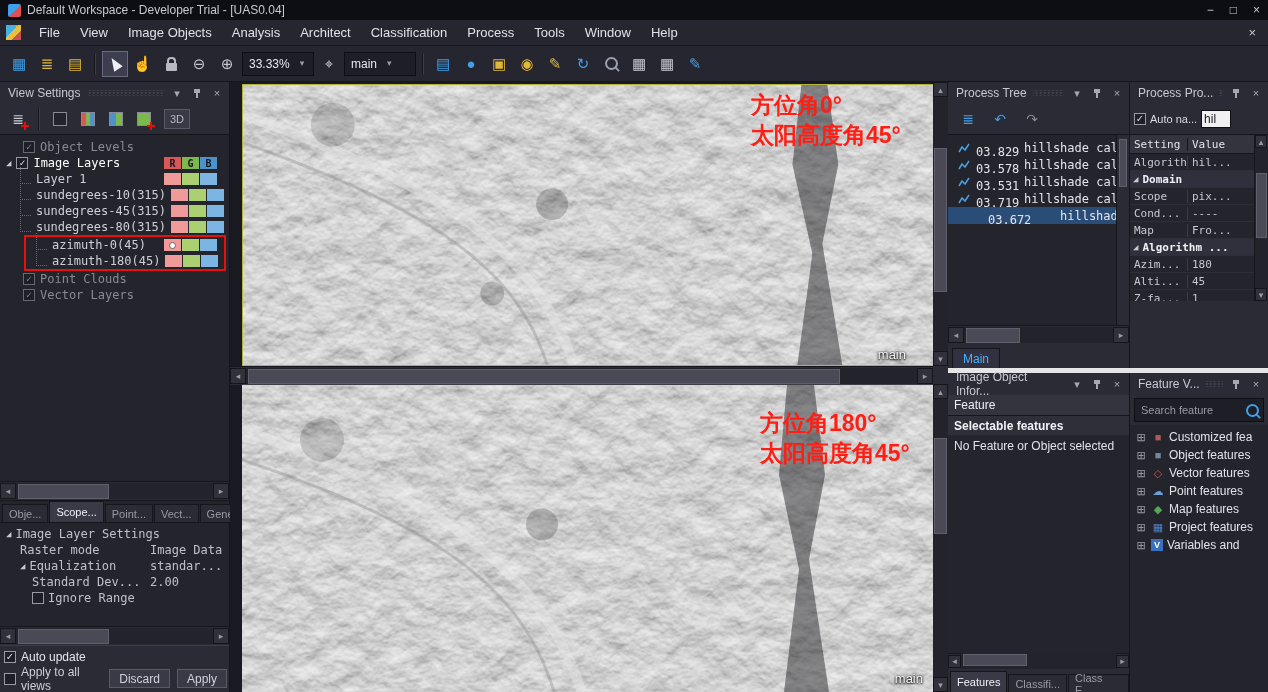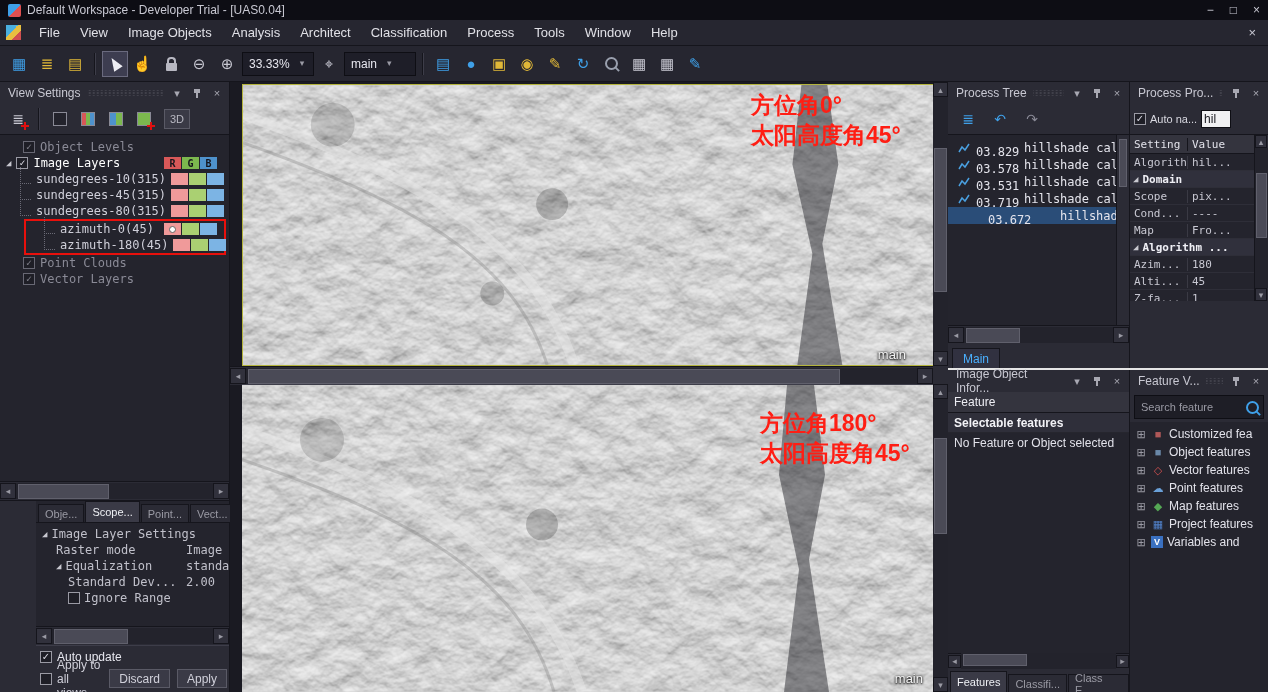--- a/index.html
+++ b/index.html
@@ -83,25 +83,25 @@
   .vs-row.dim{color:#8a8a96;}
   .vs-row .ind{width:12px;flex:none;}
   .lbl.bright{color:#ffffff;}
   .cells{margin-left:auto;margin-right:12px;display:flex;gap:1px;flex:none;}
   .cell{width:17px;height:12px;display:flex;align-items:center;justify-content:center;font-size:10px;font-weight:bold;color:#15151c;}
   .cell.r{background:#d85858}.cell.g{background:#7cb84e}.cell.b{background:#4e92cc}
   .cell.cr{background:#f09a9a}.cell.cg{background:#aad072}.cell.cb{background:#7cb4e4}
   .dotw{width:7px;height:7px;border-radius:50%;background:#ffffff;border:1px solid #666;box-sizing:border-box;}
   .conn{width:10px;height:16px;border-left:1px dotted #6a6a76;border-bottom:1px dotted #6a6a76;margin-left:14px;margin-bottom:7px;flex:none;}
   .red-box{border:2px solid #e8100c;margin:0 3px 0 24px;}
-  .red-box .vs-row{padding-left:16px;}
+  .red-box .vs-row{padding-left:8px;}
   .red-box .conn{margin-left:2px;}
   .red-box .cells{margin-right:7px;}
 
-  .lp{flex:1;display:flex;flex-direction:column;padding-left:36px;}
+  .lp{flex:1;display:flex;flex-direction:column;}
   .tabs{height:21px;display:flex;align-items:flex-end;background:#24242d;border-bottom:1px solid #15151c;padding-left:2px;gap:1px;flex:none;}
   .tab{height:18px;padding:0 6px;display:flex;align-items:center;font-size:11px;color:#9a9aa4;background:#2b2b35;
        border:1px solid #15151c;border-bottom:none;box-sizing:border-box;}
   .tab.active{background:#3a3a46;color:#eef0f4;height:21px;}
   .ls-tree{flex:1;background:#24242d;font-family:"DejaVu Sans Mono",monospace;font-size:12px;padding-top:3px;color:#c0c0ca;overflow:hidden;}
   .ls-row{height:16px;display:flex;align-items:center;gap:4px;padding-left:6px;position:relative;white-space:nowrap;}
   .ls-row .val{position:absolute;left:150px;top:0;height:100%;display:flex;align-items:center;}
   .ls-ind1{width:10px;flex:none}.ls-ind2{width:22px;flex:none}
   .au{height:21px;border-top:1px solid #3d3d49;display:flex;align-items:center;gap:5px;padding-left:4px;
       font-size:12px;color:#e6e6ee;background:#2b2b35;flex:none;}
@@ -122,21 +122,21 @@
   .viewport.vbottom .vp-label{right:22px;bottom:6px;}
   .vscroll{position:absolute;right:0;width:15px;background:#2b2b35;display:flex;flex-direction:column;box-sizing:border-box;}
   .vscroll .sb-btn{width:15px;height:15px;}
   .vscroll.stop{top:0;height:284px;}
   .vscroll.sbottom{top:302px;height:308px;}
   .center-hscroll{position:absolute;left:0;top:284px;width:703px;height:18px;}
   .corner{position:absolute;left:703px;top:284px;width:15px;height:18px;background:#2b2b35;}
 
   
   .rt{position:absolute;left:948px;top:82px;width:320px;height:286px;display:flex;}
-  .rb{position:absolute;left:948px;top:368px;width:320px;height:324px;display:flex;border-top:2px solid #e5e5e5;box-sizing:border-box;}
+  .rb{position:absolute;left:948px;top:368px;width:320px;height:324px;display:flex;border-top:5px solid #e5e5e5;box-sizing:border-box;}
   .panel{background:#2b2b35;display:flex;flex-direction:column;box-sizing:border-box;}
   .pt-panel{width:182px;border-right:1px solid #15151c;}
   .pp-panel{width:138px;}
   .ioi-panel{width:182px;border-right:1px solid #15151c;}
   .fv-panel{width:138px;}
 
   .pt-toolbar{height:30px;display:flex;align-items:center;gap:8px;padding:0 8px;border-bottom:1px solid #15151c;flex:none;font-size:15px;}
   .pt-tree{flex:1;background:#24242d;padding-top:4px;font-family:"DejaVu Sans Mono",monospace;font-size:12px;position:relative;overflow:hidden;}
   .pt-row{height:17px;display:flex;align-items:center;gap:6px;padding-left:10px;color:#e4e4ec;white-space:nowrap;}
   .pt-row.sel{background:#2a4d78;gap:30px;}
@@ -330,20 +330,29 @@
           <i class="g tri">◢</i>
           <span class="chk">
               <i class="g">✓</i>
             </span>
           <span class="lbl bright">Image Layers</span>
           <span class="cells">
             <span class="cell r">R</span>
             <span class="cell g">G</span>
             <span class="cell b">B</span>
           </span>
+        </div>
+        <div class="vs-row">
+          <span class="conn"></span>
+          <span class="lbl">Layer 1</span>
+          <span class="cells">
+              <span class="cell cr"></span>
+              <span class="cell cg"></span>
+              <span class="cell cb"></span>
+            </span>
         </div>
         <div class="vs-row">
           <span class="conn"></span>
           <span class="lbl">sundegrees-10(315)</span>
           <span class="cells">
               <span class="cell cr"></span>
               <span class="cell cg"></span>
               <span class="cell cb"></span>
             </span>
         </div>

